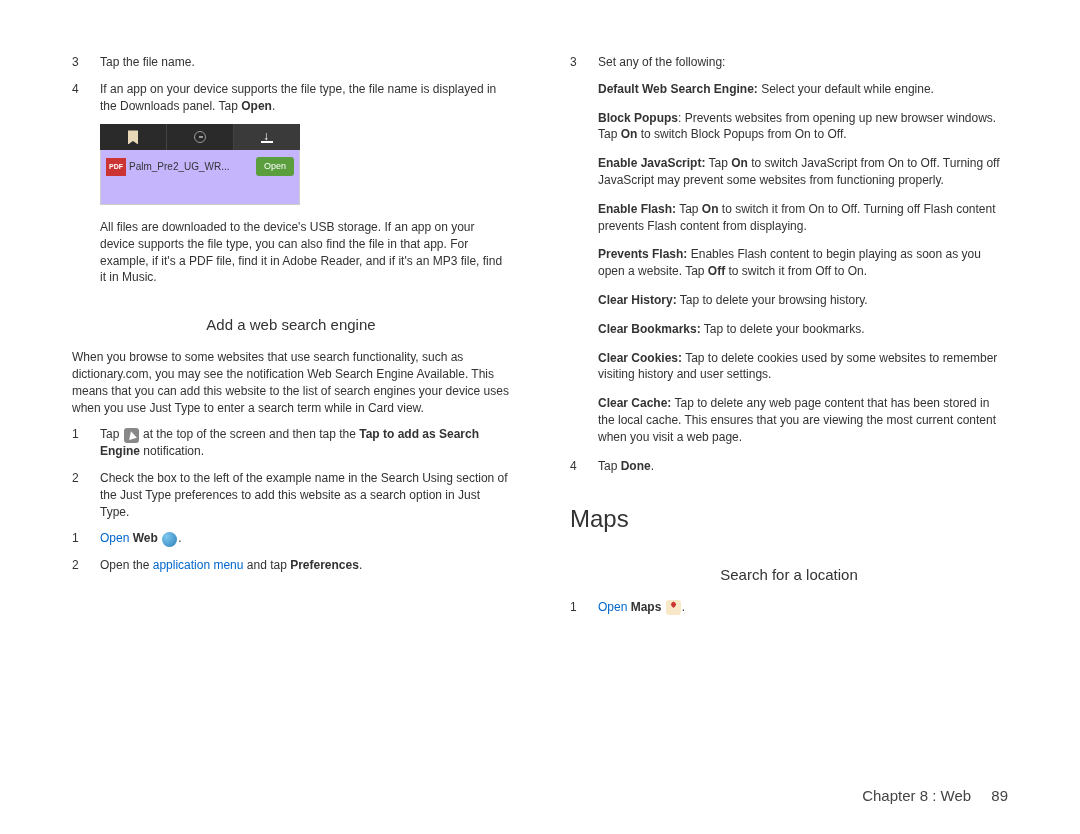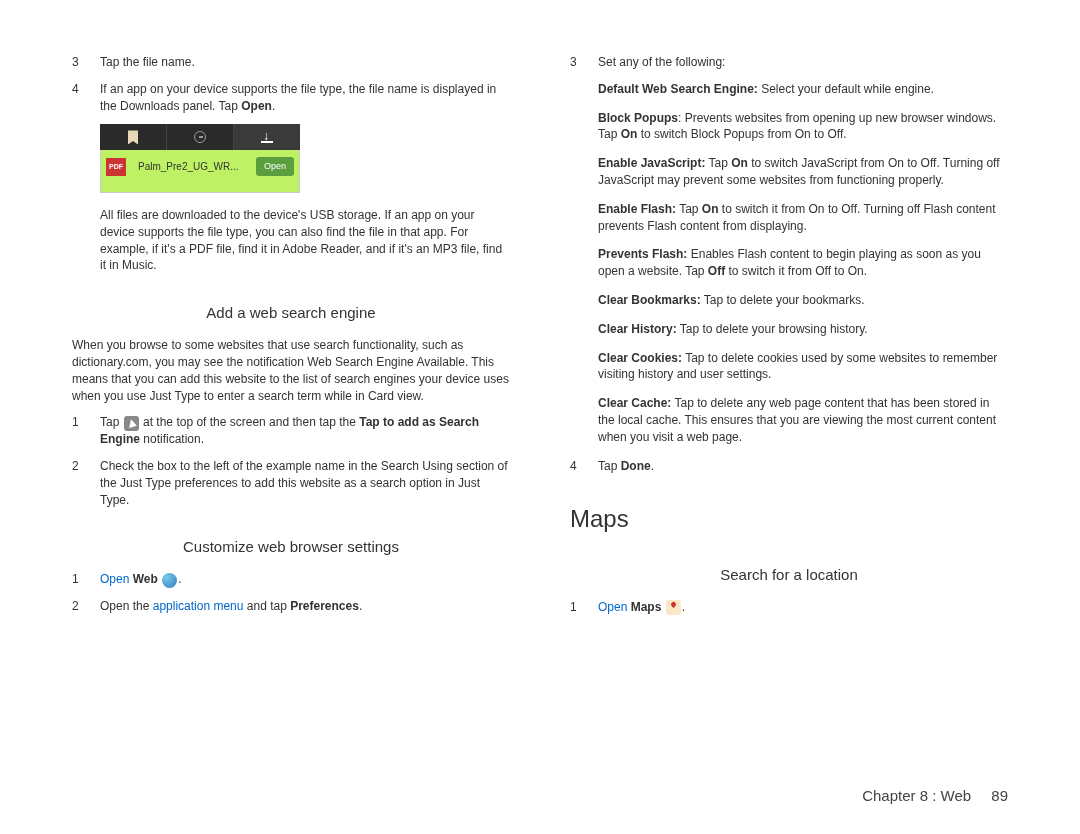--- a/index.html
+++ b/index.html
@@ -102,27 +102,27 @@
       top: -2px; left: 3px;
     }
     .download-icon::after {
       content: '';
       position: absolute;
       bottom: 1px; left: 1px;
       width: 12px; height: 2px;
       background: #fff;
     }
     .ss-body {
-      background: #bef264;
+      background: #c4b5fd;
       border: 1px solid #ccc;
       border-top: none;
-      padding: 7px 5px 16px 5px;
+      padding: 7px 5px 28px 5px;
       display: flex;
       align-items: center;
-      gap: 12px;
+      gap: 3px;
     }
     .pdf-icon {
       width: 20px; height: 18px;
       background: #c33;
       color: #fff;
       font-size: 7px;
       display: flex;
       align-items: center;
       justify-content: center;
       font-weight: bold;
@@ -239,21 +239,20 @@
       <div class="item-body">
         <span>Tap </span><span class="mini-icon wedge-icon"></span><span> at the top of the screen and then tap the </span><span class="bold">Tap to add as Search Engine</span><span> notification.</span>
       </div>
     </div>
 
     <div class="numbered-item">
       <div class="num">2</div>
       <div class="item-body">Check the box to the left of the example name in the Search Using section of the Just Type preferences to add this website as a search option in Just Type.</div>
     </div>
 
-    <h2>Customize web browser settings</h2>
 
     <div class="numbered-item">
       <div class="num">1</div>
       <div class="item-body">
         <span class="link">Open</span> <span class="bold">Web</span> <span class="mini-icon web-globe-icon"></span><span>.</span>
       </div>
     </div>
 
     <div class="numbered-item">
       <div class="num">2</div>
@@ -286,25 +285,25 @@
 
     <p class="indented">
       <span class="bold">Enable Flash:</span><span> Tap </span><span class="bold">On</span><span> to switch it from On to Off. Turning off Flash content prevents Flash content from displaying.</span>
     </p>
 
     <p class="indented">
       <span class="bold">Prevents Flash:</span><span> Enables Flash content to begin playing as soon as you open a website. Tap </span><span class="bold">Off</span><span> to switch it from Off to On.</span>
     </p>
 
     <p class="indented">
+      <span class="bold">Clear History:</span><span> Tap to delete your browsing history.</span>
+    </p>
+
+    <p class="indented">
       <span class="bold">Clear Bookmarks:</span><span> Tap to delete your bookmarks.</span>
-    </p>
-
-    <p class="indented">
-      <span class="bold">Clear History:</span><span> Tap to delete your browsing history.</span>
     </p>
 
     <p class="indented">
       <span class="bold">Clear Cookies:</span><span> Tap to delete cookies used by some websites to remember visiting history and user settings.</span>
     </p>
 
     <p class="indented">
       <span class="bold">Clear Cache:</span><span> Tap to delete any web page content that has been stored in the local cache. This ensures that you are viewing the most current content when you visit a web page.</span>
     </p>
 

